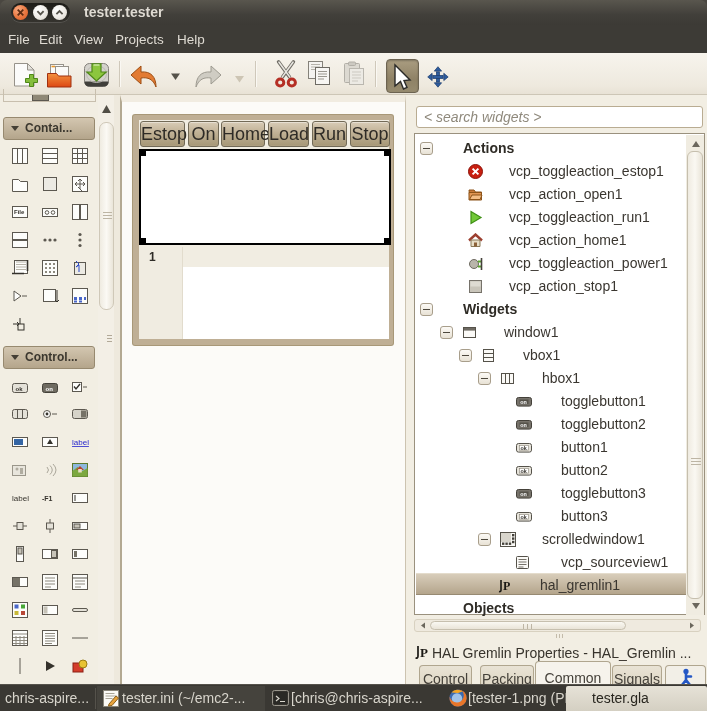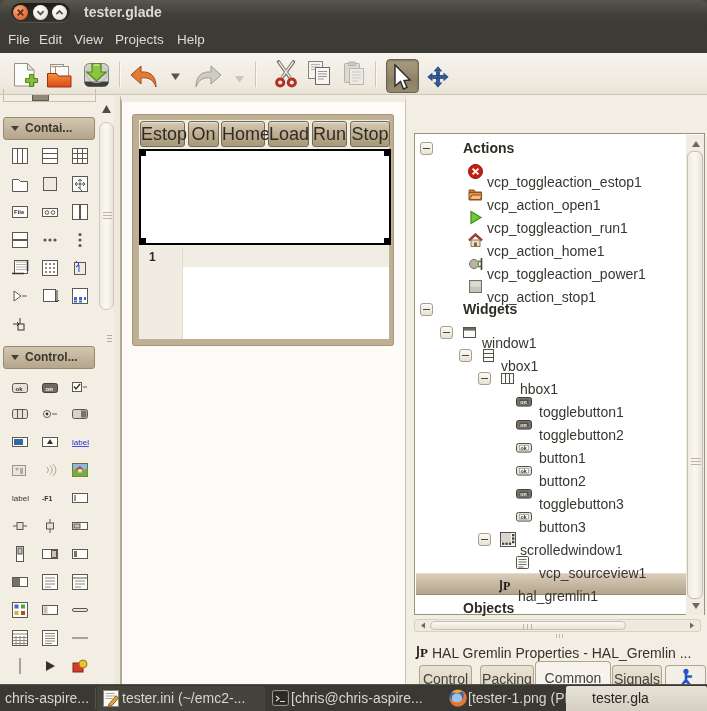--- a/index.html
+++ b/index.html
@@ -65,21 +65,21 @@
 #gline1 { position:absolute; left:44px; top:0; width:206px; height:20px; background:#f1ede2; }
 
 
 #rpanel { left:406px; top:95px; width:301px; height:589px; background:#f2eee3; }
 #searchbox { position:absolute; left:10px; top:11px; width:287px; height:22px; background:#fff;
   border:1px solid #b9ac92; border-radius:3px; font-size:14px; font-style:italic; color:#8f897c;
   line-height:20px; padding-left:7px; }
 #tree { position:absolute; left:8px; top:38px; width:291px; height:482px; background:#fff;
   border:1px solid #9a917e; }
 .trow { position:absolute; left:1px; width:271px; height:23px; font-size:14px; color:#3a3630; }
-.trow .lbl { position:absolute; top:14px; }
+.trow .lbl { position:absolute; top:3px;margin-left:22px; }
 .trow .blbl { position:absolute; top:3px; font-weight:bold; color:#2f2c26; }
 .exp { position:absolute; top:5px; width:13px; height:13px; border:1px solid #a89e8b; border-radius:3px;
   background:linear-gradient(#fcfaf6,#e8e2d5); }
 .exp:after { content:""; position:absolute; left:2px; top:5px; width:7px; height:1px; background:#4c473d; }
 .ticon { position:absolute; top:4px; }
 #selrow { position:absolute; left:1px; top:439px; width:271px; height:22px;
   background:linear-gradient(#d8cdba,#b4a58c); border-top:1px solid #e4dccc; border-bottom:1px solid #978a72; }
 #vscroll { position:absolute; left:271px; top:1px; width:18px; height:480px; background:#f0ece1; }
 #vthumb { position:absolute; left:1px; top:16px; width:16px; height:448px; border:1px solid #c6bfae; border-radius:6px;
   background:linear-gradient(90deg,#efebe1,#faf8f2 50%,#e9e4d8); }
@@ -113,21 +113,21 @@
       <svg width="15" height="15">
         <path d="M4.4 6.2 L7.5 9.4 L10.6 6.2" stroke="#55524a" stroke-width="1.8" fill="none"></path>
       </svg>
     </div>
   <div class="wbtn" id="wb-max">
       <svg width="15" height="15">
         <path d="M4.4 9.2 L7.5 6 L10.6 9.2" stroke="#55524a" stroke-width="1.8" fill="none"></path>
       </svg>
     </div>
 </div>
-<div class="abs" id="wtitle">tester.glade</div>
+<div class="abs" id="wtitle">tester.tester</div>
 
 <div class="abs" id="menubar">
   <span style="left:8px">File</span>
     <span style="left:39px">Edit</span>
   <span style="left:74px">View</span>
     <span style="left:115px">Projects</span>
   <span style="left:177px">Help</span>
 </div>
 
 <div class="abs" id="toolbar">
@@ -466,20 +466,21 @@
     <div id="gsrc">
       <div id="ggutter">
           <div style="position:absolute;left:10px;top:3px;font-size:12px;font-weight:bold;color:#2e2b26">1</div>
         </div>
       <div id="gline1"></div>
     </div>
   </div>
 </div>
 
 <div class="abs" id="rpanel">
+  <div id="searchbox">&lt; search widgets &gt;</div>
   <div id="tree">
     <div id="selrow"></div>
     <div id="treerows">
         <div class="trow" style="top:3px">
           <div class="exp" style="left:4px"></div>
           <span class="blbl" style="left:47px">Actions</span>
         </div>
         <div class="trow" style="top:26px">
           <span class="ticon" style="left:52px"><svg width="15" height="15">
               <circle cx="7.5" cy="7.5" r="7" fill="#c81f10"></circle>

